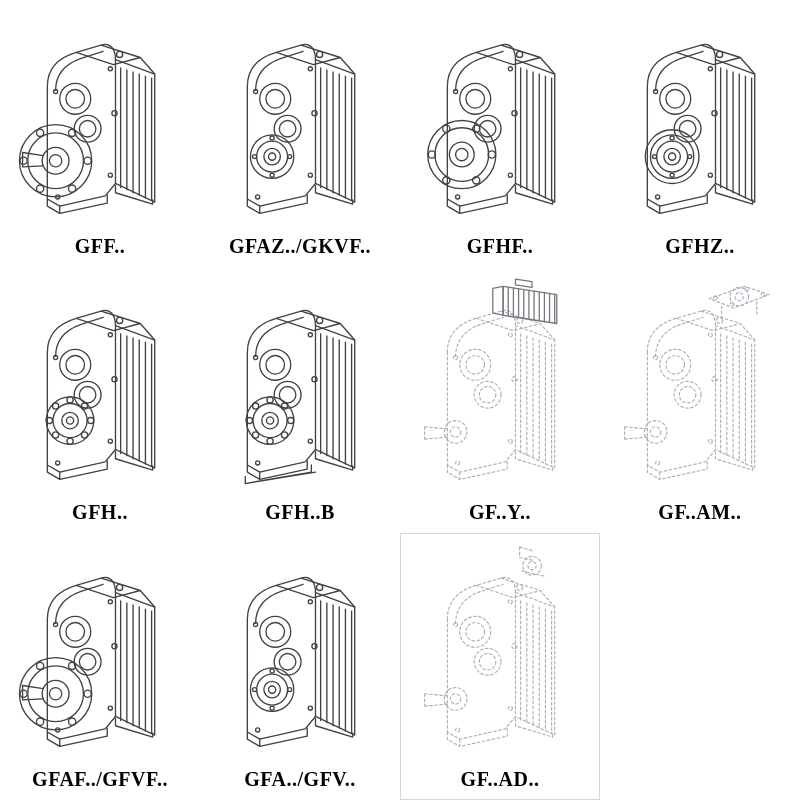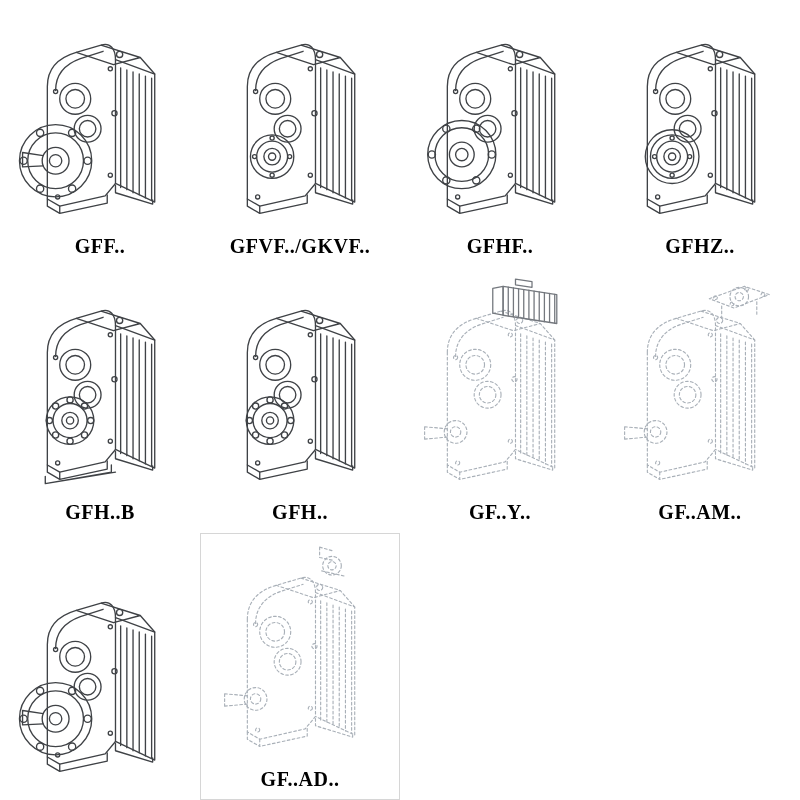--- a/index.html
+++ b/index.html
@@ -148,21 +148,21 @@
     <div class="label">GFF..</div>
   </div>
 
   <div class="cell">
     <svg viewBox="0 0 170 215" width="176" height="222">
       <g class="ink">
           <use href="#gb-body"></use>
           <use href="#gb-hollow"></use>
         </g>
     </svg>
-    <div class="label">GFVF../GKVF..</div>
+    <div class="label">GFAZ../GKVF..</div>
   </div>
 
   <div class="cell">
     <svg viewBox="0 0 170 215" width="176" height="222">
       <g class="ink">
           <use href="#gb-body"></use>
           <use href="#gb-flange-front"></use>
         </g>
     </svg>
     <div class="label">GFHF..</div>
@@ -177,34 +177,34 @@
         </g>
     </svg>
     <div class="label">GFHZ..</div>
   </div>
 
   <div class="cell">
     <svg viewBox="0 0 170 215" width="176" height="222">
       <g class="ink">
           <use href="#gb-body"></use>
           <use href="#gb-bearing"></use>
+        </g>
+    </svg>
+    <div class="label">GFH..</div>
+  </div>
+
+  <div class="cell">
+    <svg viewBox="0 0 170 215" width="176" height="222">
+      <g class="ink">
+          <use href="#gb-body"></use>
+          <use href="#gb-bearing"></use>
           <use href="#gb-base"></use>
         </g>
     </svg>
     <div class="label">GFH..B</div>
-  </div>
-
-  <div class="cell">
-    <svg viewBox="0 0 170 215" width="176" height="222">
-      <g class="ink">
-          <use href="#gb-body"></use>
-          <use href="#gb-bearing"></use>
-        </g>
-    </svg>
-    <div class="label">GFH..</div>
   </div>
 
   <div class="cell">
     <svg viewBox="0 0 170 215" width="176" height="222">
       <g class="phantom-ink">
           <use href="#gb-body"></use>
           <use href="#gb-stub"></use>
         </g>
       <g class="attach-ink">
           <use href="#gb-motor"></use>
@@ -226,22 +226,32 @@
     <div class="label">GF..AM..</div>
   </div>
 
   <div class="cell">
     <svg viewBox="0 0 170 215" width="176" height="222">
       <g class="ink">
           <use href="#gb-body"></use>
           <use href="#gb-flange"></use>
         </g>
     </svg>
-  </div>
-
+    <div class="label">GFAF../GFVF..</div>
+  </div>
+
+  <div class="cell">
+    <svg viewBox="0 0 170 215" width="176" height="222">
+      <g class="ink">
+          <use href="#gb-body"></use>
+          <use href="#gb-hollow"></use>
+        </g>
+    </svg>
+    <div class="label">GFA../GFV..</div>
+  </div>
 
 
   <div class="cell boxed">
     <svg viewBox="0 0 170 215" width="176" height="222">
       <g class="phantom-ink">
           <use href="#gb-body"></use>
           <use href="#gb-stub"></use>
           <use href="#gb-topshaft"></use>
         </g>
     </svg>

